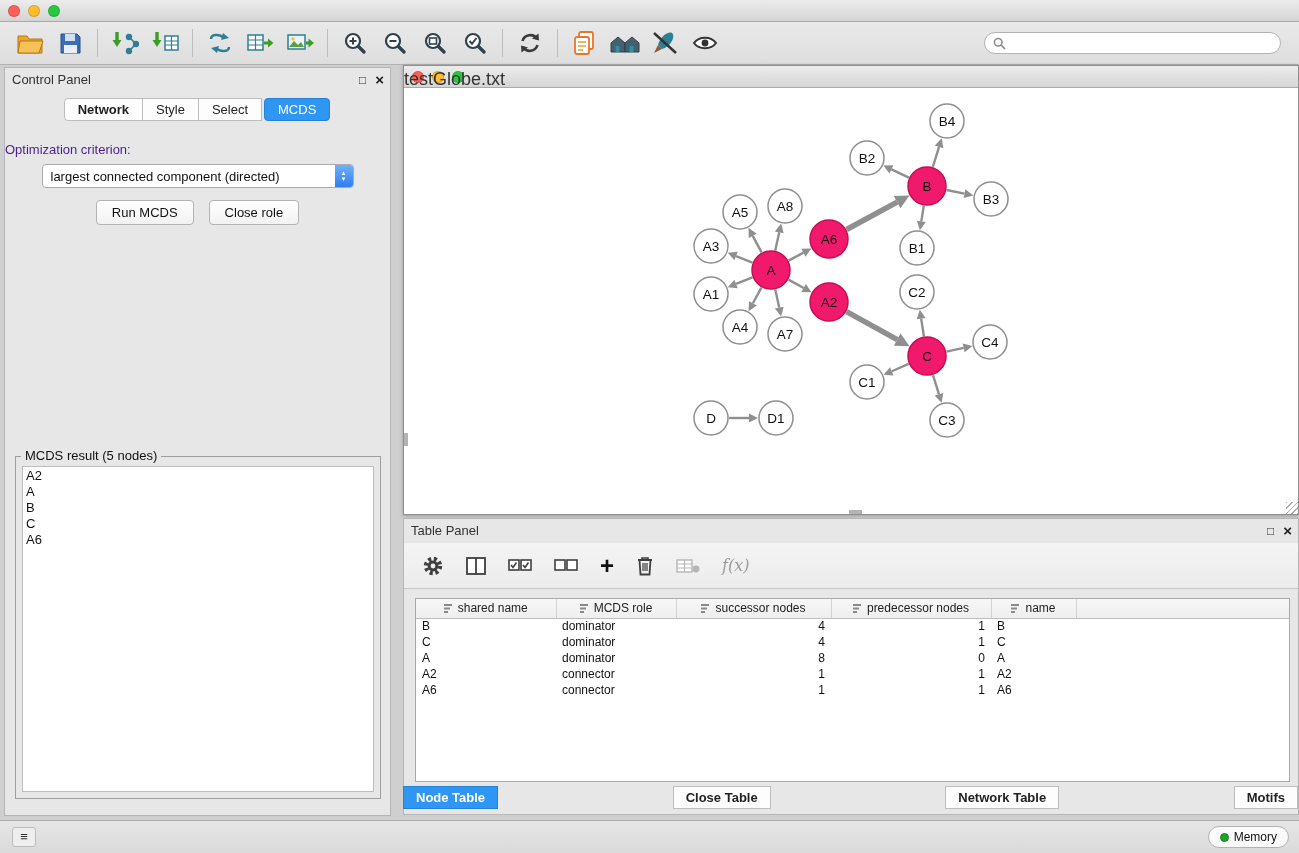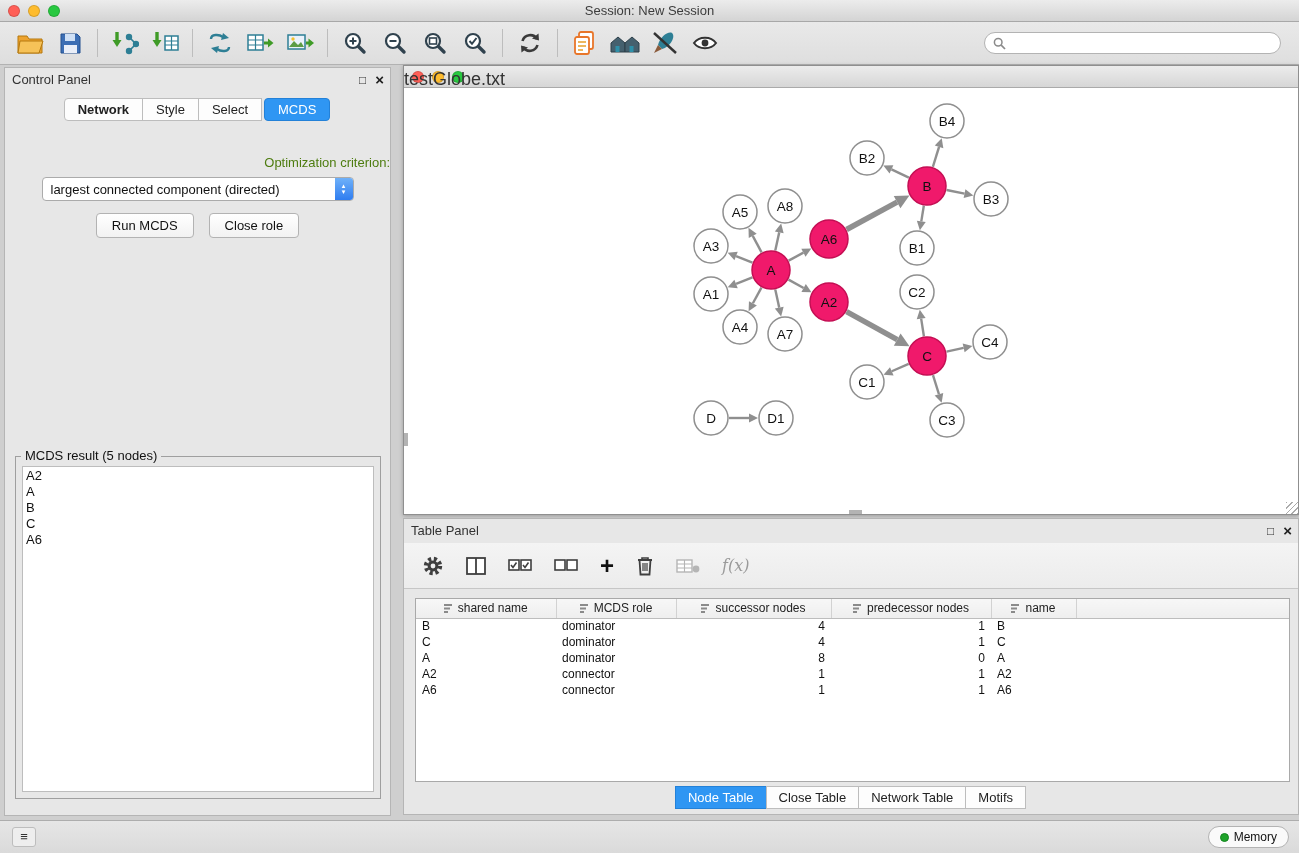--- a/index.html
+++ b/index.html
@@ -29,21 +29,21 @@
   .control-panel { position:absolute; left:4px; top:67px; width:387px; height:749px;
     background:#e7e7e7; border:1px solid #b5b5b5; }
   .panel-header { position:relative; height:24px; line-height:24px; padding-left:7px; color:#333; font-size:13px; }
   .panel-ctrls { position:absolute; right:6px; top:0; height:24px; display:flex; align-items:center; gap:9px; }
   .float-glyph { font-size:12px; color:#333; cursor:pointer; }
   .close-glyph { font-size:15px; font-weight:bold; color:#222; cursor:pointer; line-height:12px; }
   .cp-tabs { display:flex; justify-content:center; margin-top:6px; }
   .cp-tab { background:#fdfdfd; border:1px solid #bdbdbd; margin-left:-1px; padding:3px 13px; font-size:13px; color:#222; cursor:pointer; }
   .cp-tab:first-child { border-radius:4px 0 0 4px;font-weight:bold; }
   .cp-tab.active { background:#2f96f3; border-color:#2381d8; color:#fff; border-radius:4px; margin-left:2px; }
-  .opt-label { text-align:right; margin-top:34px; font-size:13px; color:#4d7c0f; }
+  .opt-label { text-align:left; margin-top:21px; font-size:13px; color:#4c1d95; }
   .dropdown { position:relative; width:312px; height:24px; margin:7px auto 0 auto; background:#fff;
     border:1px solid #ababab; border-radius:4px; display:flex; align-items:center; cursor:pointer; }
   .dropdown .dd-text { padding-left:8px; font-size:13px; color:#111; flex:1; white-space:nowrap; overflow:hidden; }
   .dd-stepper { width:18px; height:22px; border-radius:0 3px 3px 0; background:linear-gradient(#6fb1f9,#2f7df0);
     display:flex; flex-direction:column; align-items:center; justify-content:center; color:#fff; font-size:7px; line-height:6px; }
   .btn-row { display:flex; justify-content:center; gap:15px; margin-top:12px; }
   .mac-btn { background:linear-gradient(#ffffff,#f2f2f2); border:1px solid #b3b3b3; border-radius:4px;
     padding:4px 15px; font-size:13px; font-family:"Liberation Sans",sans-serif; color:#111; cursor:pointer; }
   .result-box { position:absolute; left:10px; right:9px; top:388px; bottom:16px; border:1px solid #9f9f9f; }
   .result-legend { position:absolute; top:-9px; left:5px; background:#e7e7e7; padding:0 4px; font-size:13px; color:#111; }
@@ -71,21 +71,21 @@
   .fx-label { font-family:"DejaVu Serif","Liberation Serif",serif; font-style:italic; font-size:16px; color:#9a9a9a; }
   .table-wrap { position:absolute; left:11px; right:8px; top:79px; bottom:32px; background:#fff; border:1px solid #a9a9a9; overflow:hidden; }
   table.node-table { border-collapse:collapse; width:100%; table-layout:fixed; }
   table.node-table th { background:linear-gradient(#f7f7f7,#eeeeee); border-right:1px solid #d2d2d2; border-bottom:1px solid #bdbdbd;
     font-weight:normal; font-size:12px; color:#222; height:19px; white-space:nowrap; overflow:hidden; cursor:pointer; }
   table.node-table th .th-inner { display:inline-flex; align-items:center; gap:5px; }
   table.node-table th.filler { border-right:none; cursor:default; }
   table.node-table td { font-size:12px; color:#111; height:16px; padding:0 6px; white-space:nowrap; overflow:hidden; }
   td.num-s { text-align:right; padding-right:18px; }
   td.num-p { text-align:right; padding-right:46px; }
-  .tp-tabs { position:absolute; left:0; right:0; bottom:5px; display:flex; justify-content:center; }
+  .tp-tabs { position:absolute; left:0; right:0; bottom:5px; display:flex; justify-content:space-between;font-weight:bold; }
   .tp-tab { background:#fdfdfd; border:1px solid #bdbdbd; margin-left:-1px; padding:3px 12px; font-size:13px; color:#222; cursor:pointer; }
   .tp-tab.active { background:#2f96f3; border-color:#2381d8; color:#fff; }
 
   
   .statusbar { position:absolute; left:0; bottom:0; width:100%; height:33px;
     background:linear-gradient(#e6e6e6,#dadada); border-top:1px solid #adadad; }
   .menu-btn { position:absolute; left:12px; top:6px; width:24px; height:20px; border:1px solid #bdbdbd; border-radius:3px;
     background:#eee; color:#333; font-size:13px; line-height:18px; text-align:center; cursor:pointer; }
   .memory-btn { position:absolute; right:10px; top:5px; height:22px; border:1px solid #b3b3b3; border-radius:11px;
     background:#fafafa; display:flex; align-items:center; gap:5px; padding:0 11px; font-size:12px; color:#111; cursor:pointer; }
@@ -95,21 +95,20 @@
 <body>
 
 <div class="app">
 
   <div class="titlebar">
     <div class="traffic">
       <span class="light red"></span>
       <span class="light yellow"></span>
       <span class="light green"></span>
     </div>
-    <div class="tb-title">Session: New Session</div>
   </div>
 
   <div class="toolbar">
     <button class="tbtn">
       <svg width="27" height="23" viewBox="0 0 27 23">
         <path d="M1 4 h9 l2 3 h13 v14 H1 z" fill="#eda32f" stroke="#b5790f"></path>
         <path d="M3 9 h23 l-4 12 H1 z" fill="#f6c258" stroke="#b5790f"></path>
       </svg>
     </button>
     <button class="tbtn">

